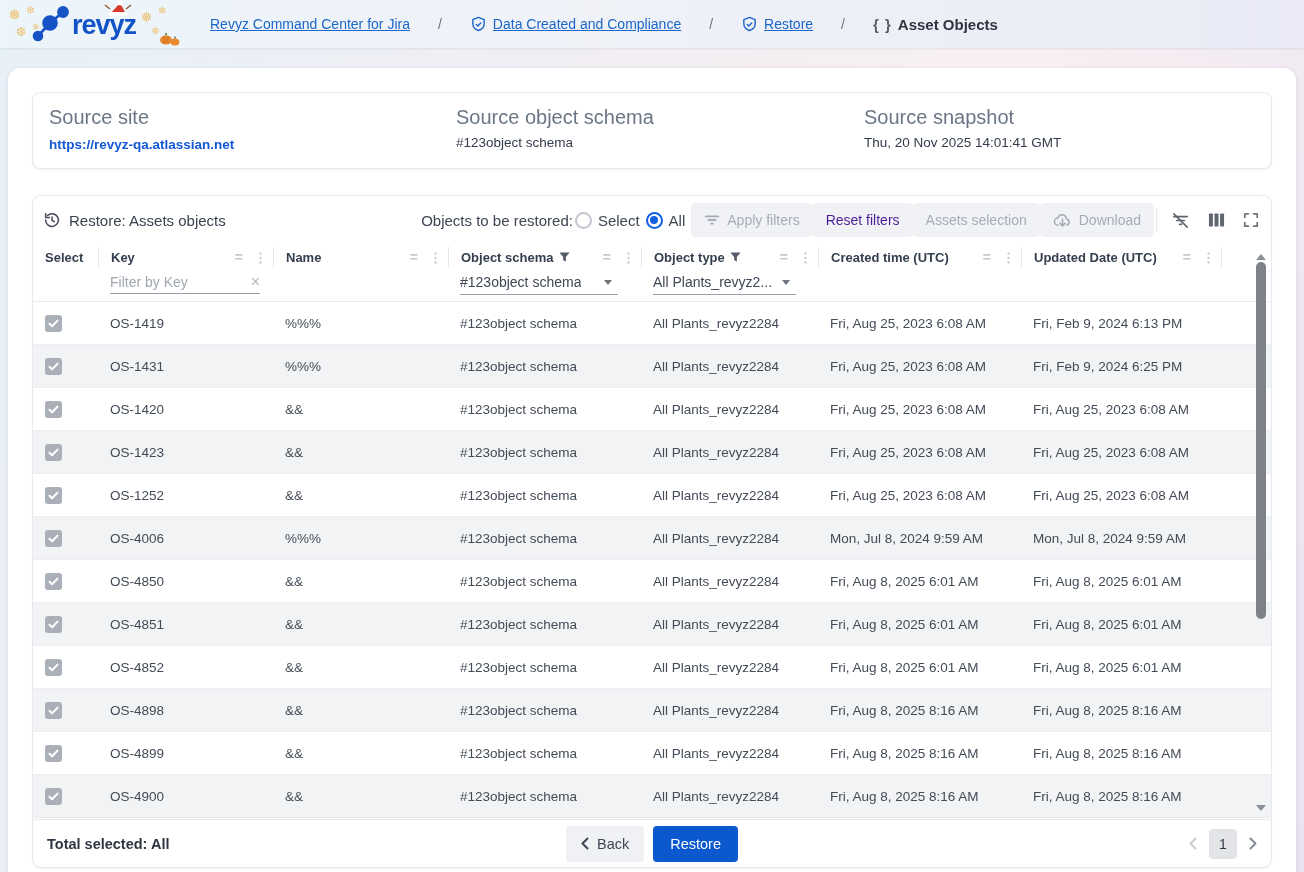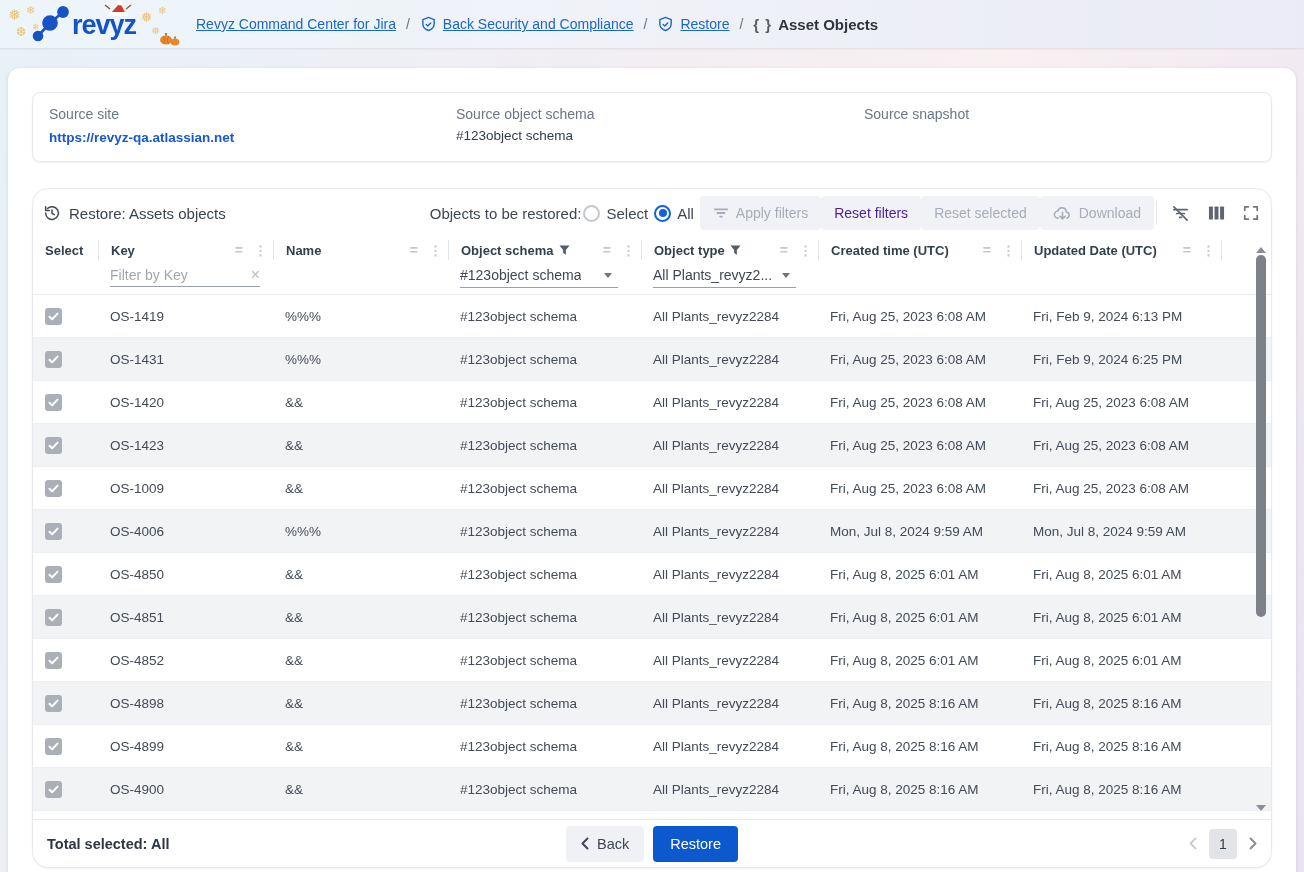--- a/index.html
+++ b/index.html
@@ -5,42 +5,42 @@
   * { box-sizing: border-box; margin: 0; padding: 0; }
   html,body { width:1304px; height:872px; overflow:hidden;
     font-family:"Liberation Sans", sans-serif; }
   body { background:linear-gradient(115deg,#e7f1f8 0%,#f2eef3 38%,#f8f0f1 60%,#e9e3f3 100%); }
 
   
   .topbar{ height:48px; display:flex; align-items:center; padding:0 16px 0 6px;
     background:linear-gradient(90deg,#ecf5fa 0%,#f0f2f8 45%,#eaebf6 100%);
     box-shadow:0 1px 2px rgba(40,50,80,.10); position:relative; z-index:5;}
   .logo{ width:190px; height:48px; flex:0 0 auto; }
-  .crumbs{ display:flex; align-items:center; gap:10px; font-size:14px; color:#5a6372;}
+  .crumbs{ display:flex; align-items:center; gap:28px; margin-left:14px; font-size:14px; color:#5a6372;}
   .crumb{ display:flex; align-items:center; gap:6px; }
   .crumb a{ color:#1b66c9; text-decoration:underline; cursor:pointer;}
   .crumb-sep{ color:#6b7280; }
   .crumb-current{ font-weight:bold; color:#2d3440; font-size:15px;}
   .braces-glyph{ font-weight:bold; color:#555d68; font-size:15px; letter-spacing:1px;}
 
   
   .main-card{ position:absolute; left:8px; right:8px; top:68px; bottom:0;
     background:#fff; border-radius:12px 12px 0 0; box-shadow:0 1px 4px rgba(30,40,70,.12);
     padding:24px 24px 4px; display:flex; flex-direction:column;}
 
   
   .source-card{ border:1px solid #e6e8ee; border-radius:8px; background:#fff;
     box-shadow:0 1px 2px rgba(16,24,40,.06); padding:13px 16px 15px;
     display:grid; grid-template-columns:407px 408px 1fr; margin-bottom:26px;}
-  .src-label{ color:#6b7686; font-size:14px; margin-bottom:6px;}
+  .src-label{ color:#6b7686; font-size:20px; margin-bottom:6px;}
   .src-value{ color:#333c49; font-size:13.5px;}
   .src-link{ color:#1558d6; font-weight:bold; font-size:13.5px; text-decoration:none; cursor:pointer;}
 
   
-  .table-card{ border:1px solid #e7e9ee; border-radius:16px; background:#fff;
+  .table-card{ border:1px solid #e7e9ee; border-radius:9px; background:#fff;
     box-shadow:0 1px 2px rgba(16,24,40,.05); flex:1; display:flex; flex-direction:column;
     position:relative; overflow:hidden;}
 
   
   .tbar{ height:48px; display:flex; align-items:center; padding:0 12px 0 10px; flex:0 0 auto;}
   .tbar-title{ display:flex; align-items:center; gap:8px; font-size:15px; color:#3a4250;}
   .tbar-right{ margin-left:auto; display:flex; align-items:center; }
   .scope-label{ font-size:15px; color:#3f4653; margin-right:2px;}
   .radio-opt{ display:flex; align-items:center; gap:6px; font-size:15px; color:#3f4653; cursor:pointer; margin-right:6px;}
   .radio{ width:17px; height:17px; border-radius:50%; border:2px solid #c3c8d0; background:#fff; position:relative;}
@@ -150,21 +150,21 @@
   <nav class="crumbs">
     <span class="crumb">
       <a>Revyz Command Center for Jira</a>
     </span>
     <span class="crumb-sep">/</span>
     <span class="crumb">
       <svg width="17" height="17" viewBox="0 0 24 24" fill="none" stroke="#1b66c9" stroke-width="2" stroke-linecap="round" stroke-linejoin="round">
         <path d="M12 2 L4 5v6c0 5 3.4 8.2 8 9.5 4.6-1.3 8-4.5 8-9.5V5z"></path>
           <path d="M8.8 12l2.2 2.2 4.2-4.4"></path>
       </svg>
-      <a>Back Security and Compliance</a>
+      <a>Data Created and Compliance</a>
     </span>
     <span class="crumb-sep">/</span>
     <span class="crumb">
       <svg width="17" height="17" viewBox="0 0 24 24" fill="none" stroke="#1b66c9" stroke-width="2" stroke-linecap="round" stroke-linejoin="round">
         <path d="M12 2 L4 5v6c0 5 3.4 8.2 8 9.5 4.6-1.3 8-4.5 8-9.5V5z"></path>
           <path d="M8.8 12l2.2 2.2 4.2-4.4"></path>
       </svg>
       <a>Restore</a>
     </span>
     <span class="crumb-sep">/</span>
@@ -181,20 +181,21 @@
     <div>
       <div class="src-label">Source site</div>
       <a class="src-link">https://revyz-qa.atlassian.net</a>
     </div>
     <div>
       <div class="src-label">Source object schema</div>
       <div class="src-value">#123object schema</div>
     </div>
     <div>
       <div class="src-label">Source snapshot</div>
+      <div class="src-value">Thu, 20 Nov 2025 14:01:41 GMT</div>
     </div>
   </div>
 
   <div class="table-card">
 
     <div class="tbar">
       <div class="tbar-title">
         <svg width="18" height="18" viewBox="0 0 24 24" fill="none" stroke="#434a56" stroke-width="2" stroke-linecap="round" stroke-linejoin="round">
           <path d="M3.5 12a8.5 8.5 0 1 0 2.5-6"></path>
             <path d="M3.5 3.5v5h5"></path>
@@ -217,21 +218,21 @@
             <line x1="2" y1="3" x2="16" y2="3"></line>
               <line x1="5" y1="7" x2="13" y2="7"></line>
               <line x1="8" y1="11" x2="10" y2="11"></line>
           </svg>
           <span>Apply filters</span>
         </button>
         <button class="btn enabled">
           <span>Reset filters</span>
         </button>
         <button class="btn disabled">
-          <span>Reset selected</span>
+          <span>Assets selection</span>
         </button>
         <button class="btn disabled">
           <svg width="19" height="16" viewBox="0 0 24 20" fill="none" stroke="#a6adb8" stroke-width="2" stroke-linecap="round" stroke-linejoin="round">
             <path d="M6.5 16.5a4.5 4.5 0 0 1-.4-9 5.5 5.5 0 0 1 10.8 1.2 4 4 0 0 1 .6 7.8"></path>
             <path d="M12 9v8 M8.8 14.2 12 17.4l3.2-3.2"></path>
           </svg>
           <span>Download</span>
         </button>
         <span class="icon-group">
           <button class="icon-btn">
@@ -400,21 +401,21 @@
   </div>
 
   <div class="t-row">
     <div class="c-select">
       <span class="cb">
         <svg width="11" height="9" viewBox="0 0 12 10" fill="none" stroke="#ffffff" stroke-width="2.2" stroke-linecap="round" stroke-linejoin="round">
                 <path d="M1.5 5.2 4.5 8 10.5 1.8"></path>
               </svg>
       </span>
     </div>
-    <div class="cell c-key">OS-1009</div>
+    <div class="cell c-key">OS-1252</div>
     <div class="cell c-name">&amp;&amp;</div>
     <div class="cell c-schema">#123object schema</div>
     <div class="cell c-type">All Plants_revyz2284</div>
     <div class="cell c-created">Fri, Aug 25, 2023 6:08 AM</div>
     <div class="cell c-updated">Fri, Aug 25, 2023 6:08 AM</div>
   </div>
 
   <div class="t-row">
     <div class="c-select">
       <span class="cb">

